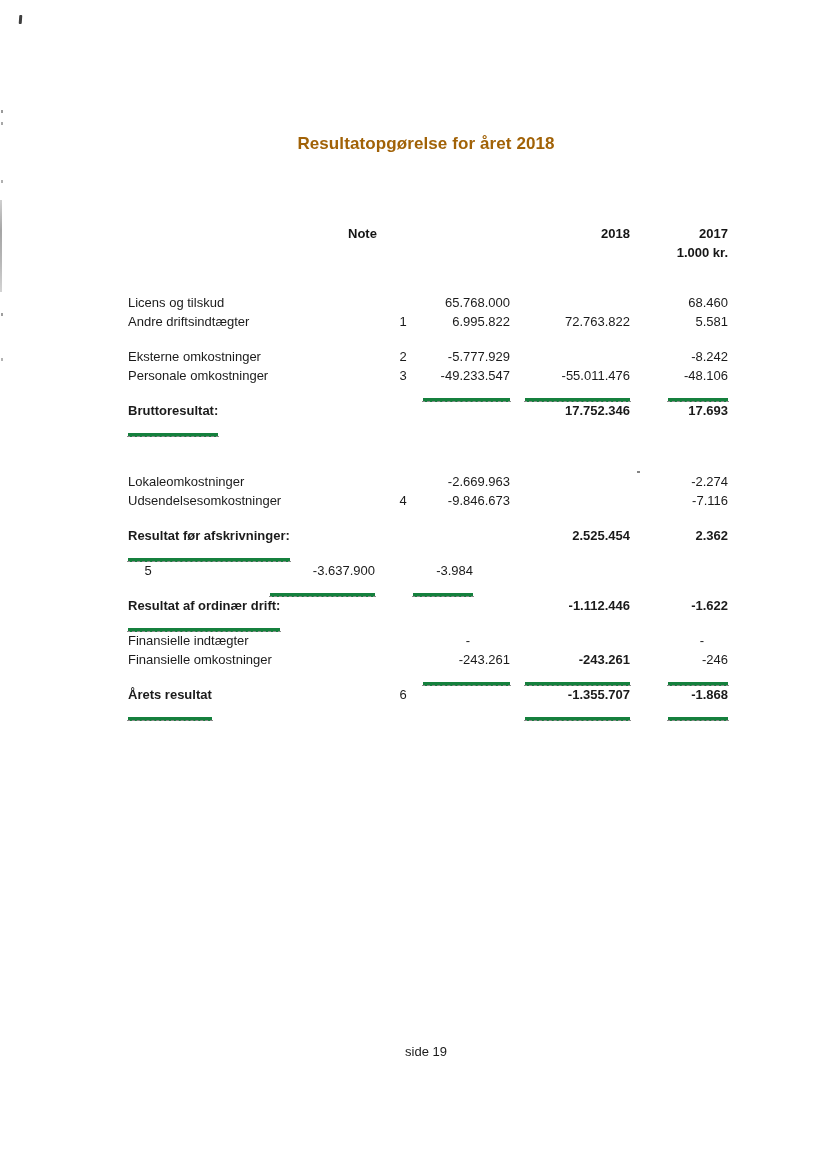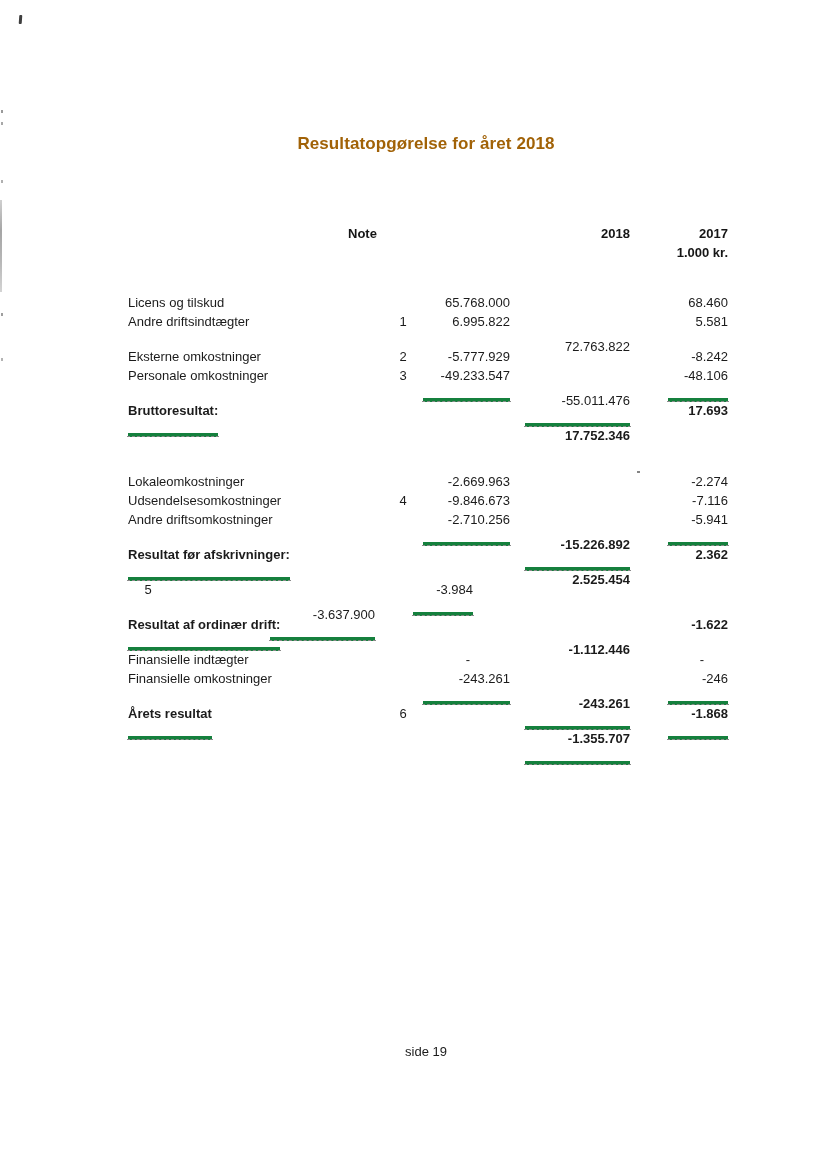--- a/index.html
+++ b/index.html
@@ -36,21 +36,21 @@
   .hrow2 .h-unit { width:60px; margin-left:540px; text-align:right; }
 
   .rows { margin-top:31px; }
   .row { display:flex; height:19px; align-items:flex-start; }
   .row.g1 { margin-top:16px; }
   .row.g2 { margin-top:52px; }
   .cell { white-space:nowrap; }
   .lbl  { flex:1; text-align:left; overflow:visible; }
   .note { width:40px; text-align:center; }
   .detail { width:87px; text-align:right; }
-  .total  { width:105px; margin-left:15px; text-align:right;margin-top:25px; }
+  .total  { width:105px; margin-left:15px; text-align:right; }
   .y17    { width:60px; margin-left:38px; text-align:right; }
 
   .b { font-weight:700; }
   .row.emph .lbl-text { font-weight:700; }
 
   
   .rule, .row.emph .lbl-text {
     position:relative; display:inline-block;
     border-bottom:4px solid #15803d;
     padding-bottom:13px;
@@ -158,27 +158,20 @@
   </div>
 
   <div class="row g0">
     <div class="cell lbl"><span class="lbl-text">Udsendelsesomkostninger</span></div>
     <div class="cell note">4</div>
     <div class="cell detail">-9.846.673</div>
     <div class="cell total"></div>
     <div class="cell y17">-7.116</div>
   </div>
 
-  <div class="row g0">
-    <div class="cell lbl"><span class="lbl-text">Andre driftsomkostninger</span></div>
-    <div class="cell note"></div>
-    <div class="cell detail rule">-2.710.256</div>
-    <div class="cell total rule b">-15.226.892</div>
-    <div class="cell y17 rule">-5.941</div>
-  </div>
 
   <div class="row g1 emph">
     <div class="cell lbl"><span class="lbl-text">Resultat før afskrivninger:</span></div>
     <div class="cell note"></div>
     <div class="cell detail"></div>
     <div class="cell total b">2.525.454</div>
     <div class="cell y17 b">2.362</div>
   </div>
 
   <div class="row g1">

